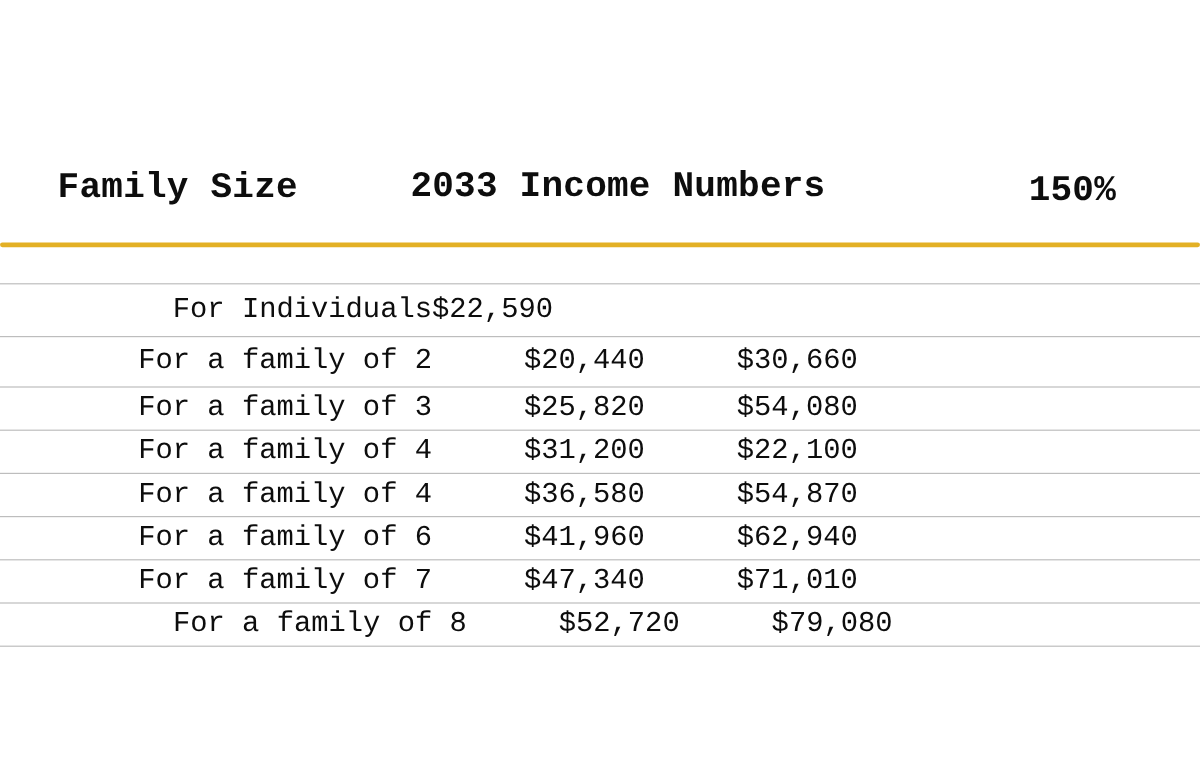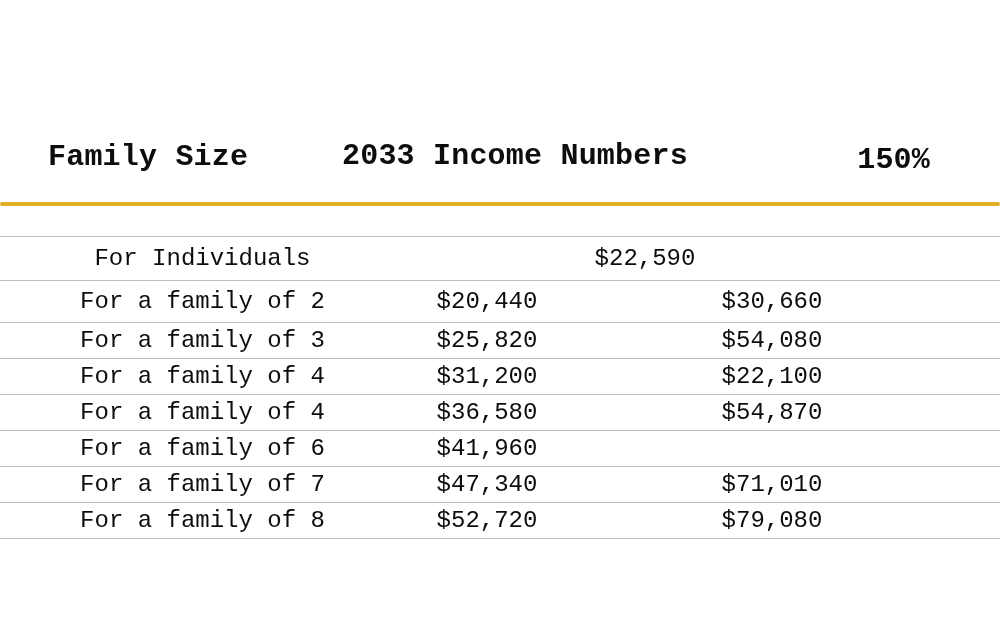--- a/index.html
+++ b/index.html
@@ -65,39 +65,39 @@
   }
   .trow {
     display: flex;
     align-items: center;
     border-top: 1px solid #bdbdbd;
     height: 35px;
     font-size: 24px;
   }
   .trow.r1 { height: 43px; }
   .trow.r2 { height: 41px; }
-  .trow:last-child { border-bottom: 1px solid #bdbdbd; }
+  .trow:last-child { border-bottom: 1px solid #bdbdbd; padding-left: 29px; }
 
   .c1 {
     width: 360px;
     box-sizing: border-box;
     padding-left: 45px;
-    text-align: center;
+    text-align: right;
     white-space: nowrap;
   }
   .c2 {
     width: 254px;
     text-align: center;
     white-space: nowrap;
   }
   .c3 {
     flex: 1;
     box-sizing: border-box;
     padding-right: 70px;
-    text-align: center;
+    text-align: left;
     white-space: nowrap;
   }
 </style>
 </head>
 <body>
 
 <div class="page">
 
   <div class="hdr hdr-family">Family Size</div>
   <div class="hdr hdr-income">2033 Income Numbers</div>
@@ -132,20 +132,21 @@
 
     <div class="trow">
       <div class="c1">For a family of 4</div>
       <div class="c2">$36,580</div>
       <div class="c3">$54,870</div>
     </div>
 
     <div class="trow">
       <div class="c1">For a family of 6</div>
       <div class="c2">$41,960</div>
+      <div class="c3">$62,940</div>
     </div>
 
     <div class="trow">
       <div class="c1">For a family of 7</div>
       <div class="c2">$47,340</div>
       <div class="c3">$71,010</div>
     </div>
 
     <div class="trow">
       <div class="c1">For a family of 8</div>

